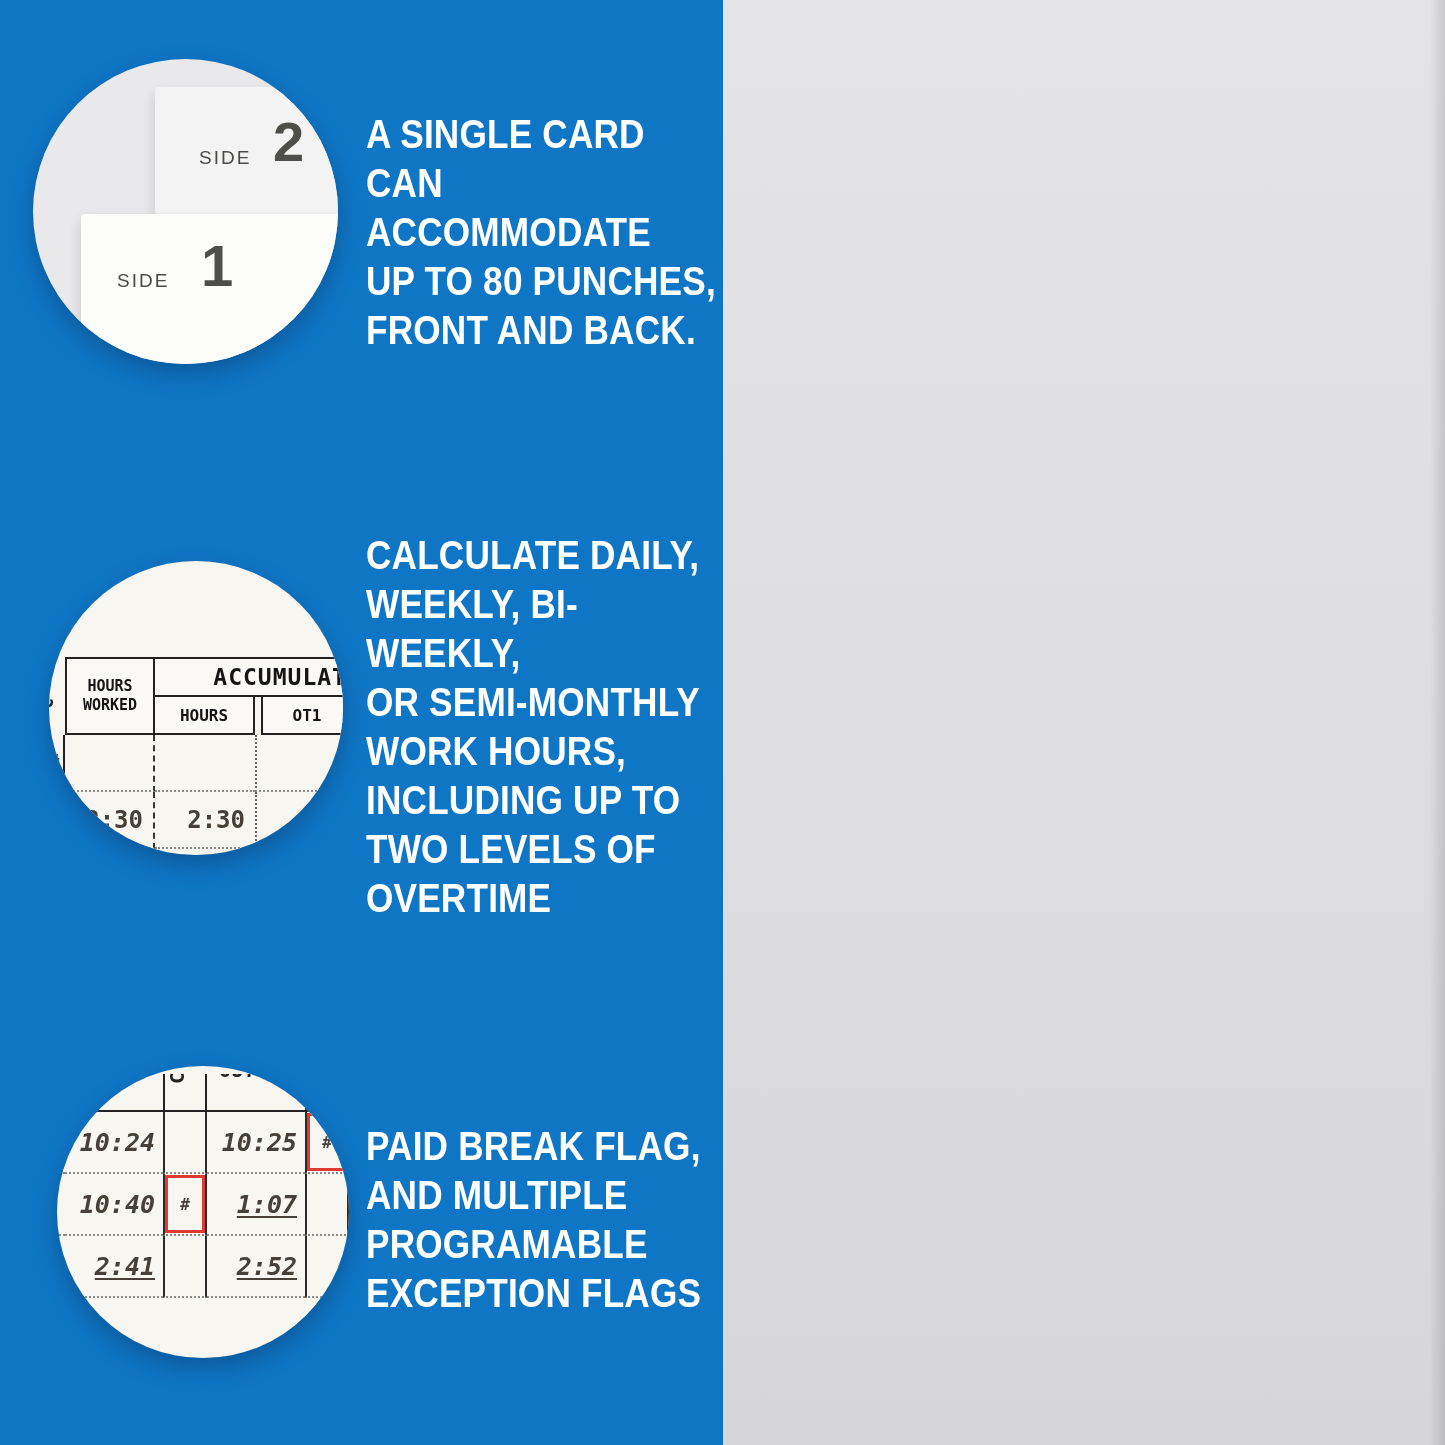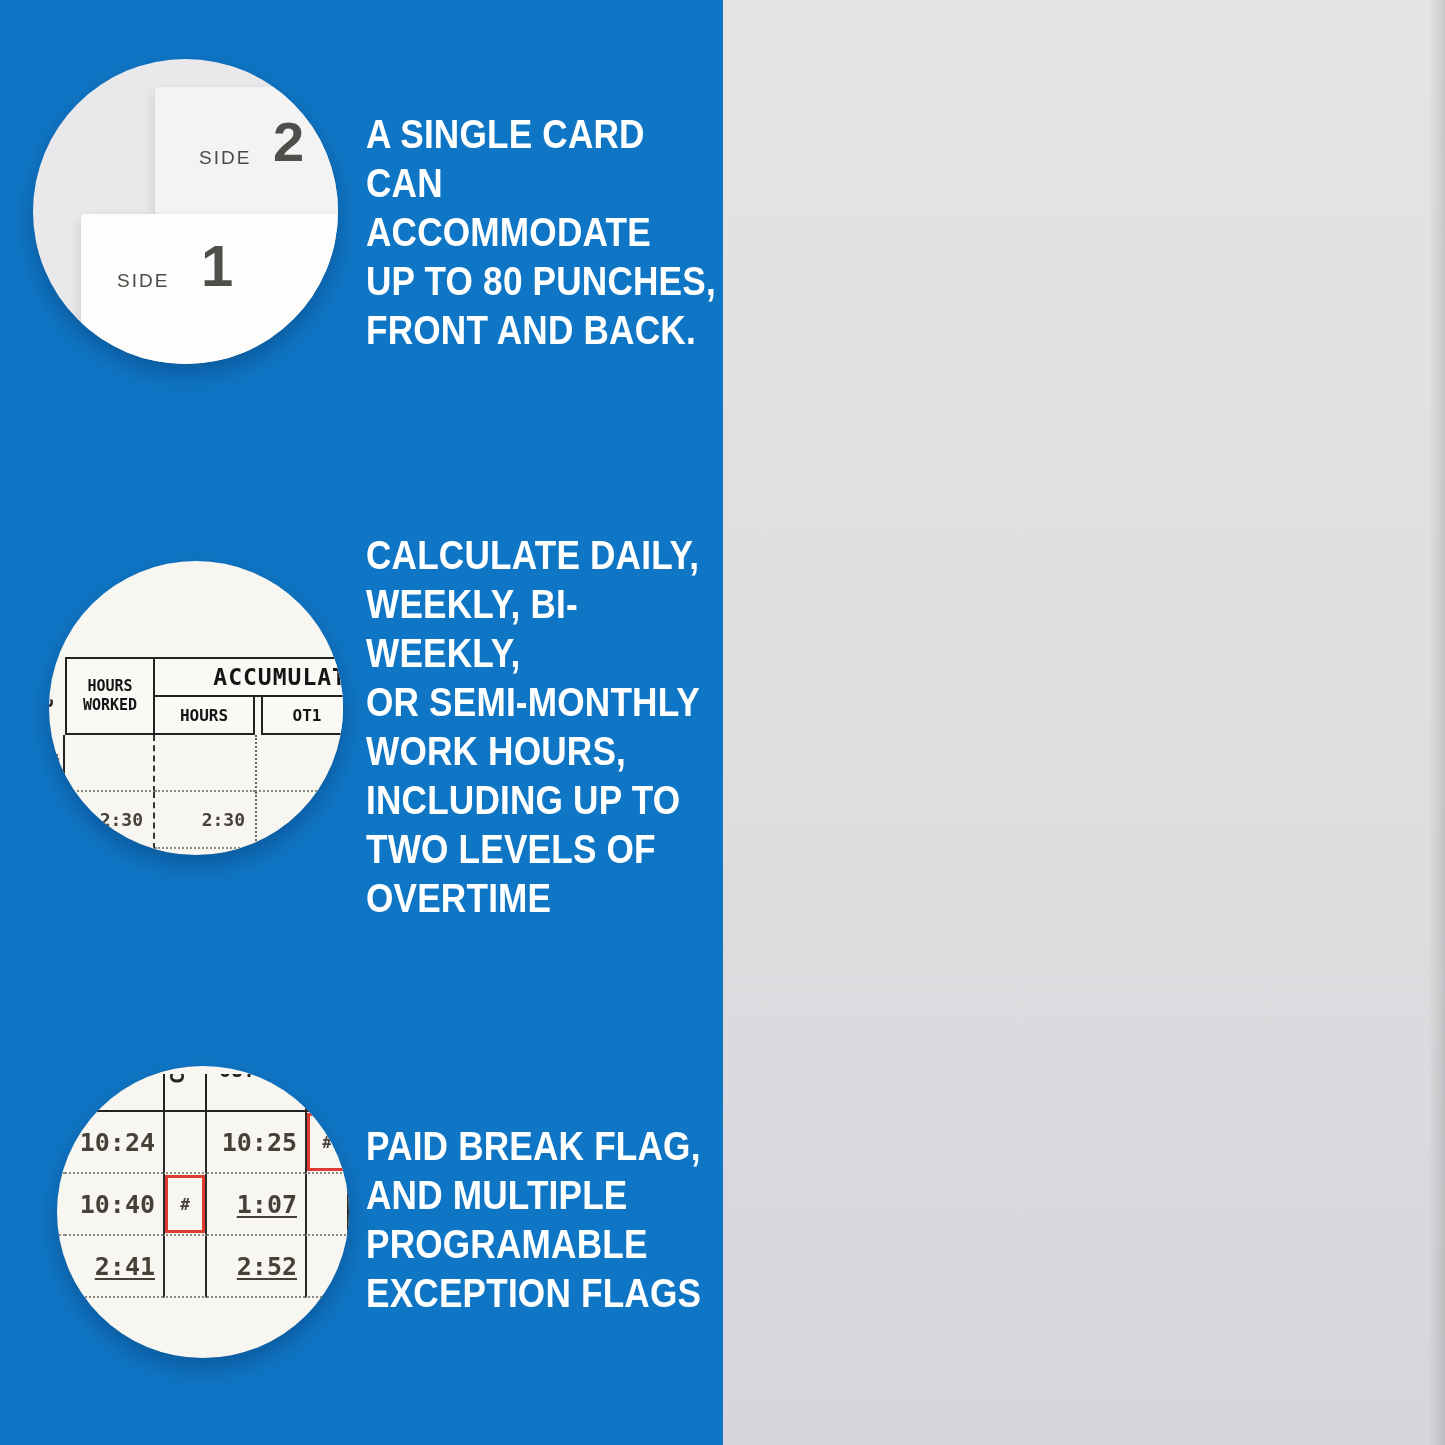--- a/index.html
+++ b/index.html
@@ -43,35 +43,35 @@
   .c2-box{position:absolute;border:2px solid #222;box-sizing:border-box;background:#fbf9f5;
           display:flex;align-items:center;justify-content:center;font-weight:bold;color:#151515;}
   .c2-worked{left:22px;top:0;width:90px;height:78px;font-size:15px;text-align:center;line-height:19px;}
   .c2-acc{left:110px;top:0;width:284px;height:40px;font-size:23px;letter-spacing:1px;}
   .c2-sh{top:38px;height:40px;font-size:16px;}
   .c2-sh1{left:110px;width:102px;} .c2-sh2{left:218px;width:92px;}
   .c2-sliver-rot{position:absolute;left:-2px;top:36px;transform:rotate(-90deg);
                  font-weight:bold;font-size:18px;color:#222;}
   .c2row{display:grid;grid-template-columns:22px 90px 100px 90px 94px;height:57px;}
   .c2c{border-bottom:2px dotted #8a8a82;display:flex;align-items:center;
-       justify-content:flex-end;padding-right:10px;box-sizing:border-box;font-size:18px;}
+       justify-content:flex-end;padding-right:10px;box-sizing:border-box;font-size:24px;}
   .c2c.sliver{justify-content:flex-start;padding:0 0 0 3px;border-right:2px solid #222;font-size:22px;}
   .c2c.worked{border-right:2px dashed #333;}
   .c2c.o1,.c2c.o2{border-left:2px dotted #666;}
 
   
   .c3-wrap{position:absolute;left:-26px;top:8px;width:440px;}
   .c3hdr{display:grid;grid-template-columns:34px 98px 44px 98px 44px 96px;height:36px;
          border-bottom:2.5px solid #222;}
   .c3hdr .hcell{overflow:hidden;position:relative;}
   .c3hdr .hsolid{border-left:2px solid #222;border-right:2px solid #222;}
   .c3hdr .hrot{position:absolute;left:6px;top:-8px;transform:rotate(-90deg);
                font-weight:bold;font-size:20px;color:#222;}
   .c3hdr .hout{position:absolute;left:12px;top:-16px;font-weight:bold;font-size:20px;color:#222;}
-  .c3row{display:grid;grid-template-columns:34px 98px 44px 98px 44px 96px;height:62px;}
+  .c3row{display:grid;grid-template-columns:34px 98px 44px 98px 44px 96px;height:62px;font-style:italic;}
   .c3c{border-bottom:2px dotted #8a8a82;display:flex;align-items:center;box-sizing:border-box;}
   .c3c.day{justify-content:center;}
   .c3c.tin,.c3c.tout,.c3c.wk{justify-content:flex-end;padding-right:8px;font-size:25px;}
   .c3c.cd{justify-content:center;border-left:2px solid #2a2a2a;border-right:2px solid #2a2a2a;}
   .flagbox{border:3px solid #df3b35;width:34px;height:52px;display:flex;
            align-items:center;justify-content:center;}
 
   
   .gray-panel{position:absolute;left:723px;top:0;width:722px;height:1445px;
               background:linear-gradient(180deg,#e4e4e7 0%,#dedee1 55%,#d6d6da 100%);}

